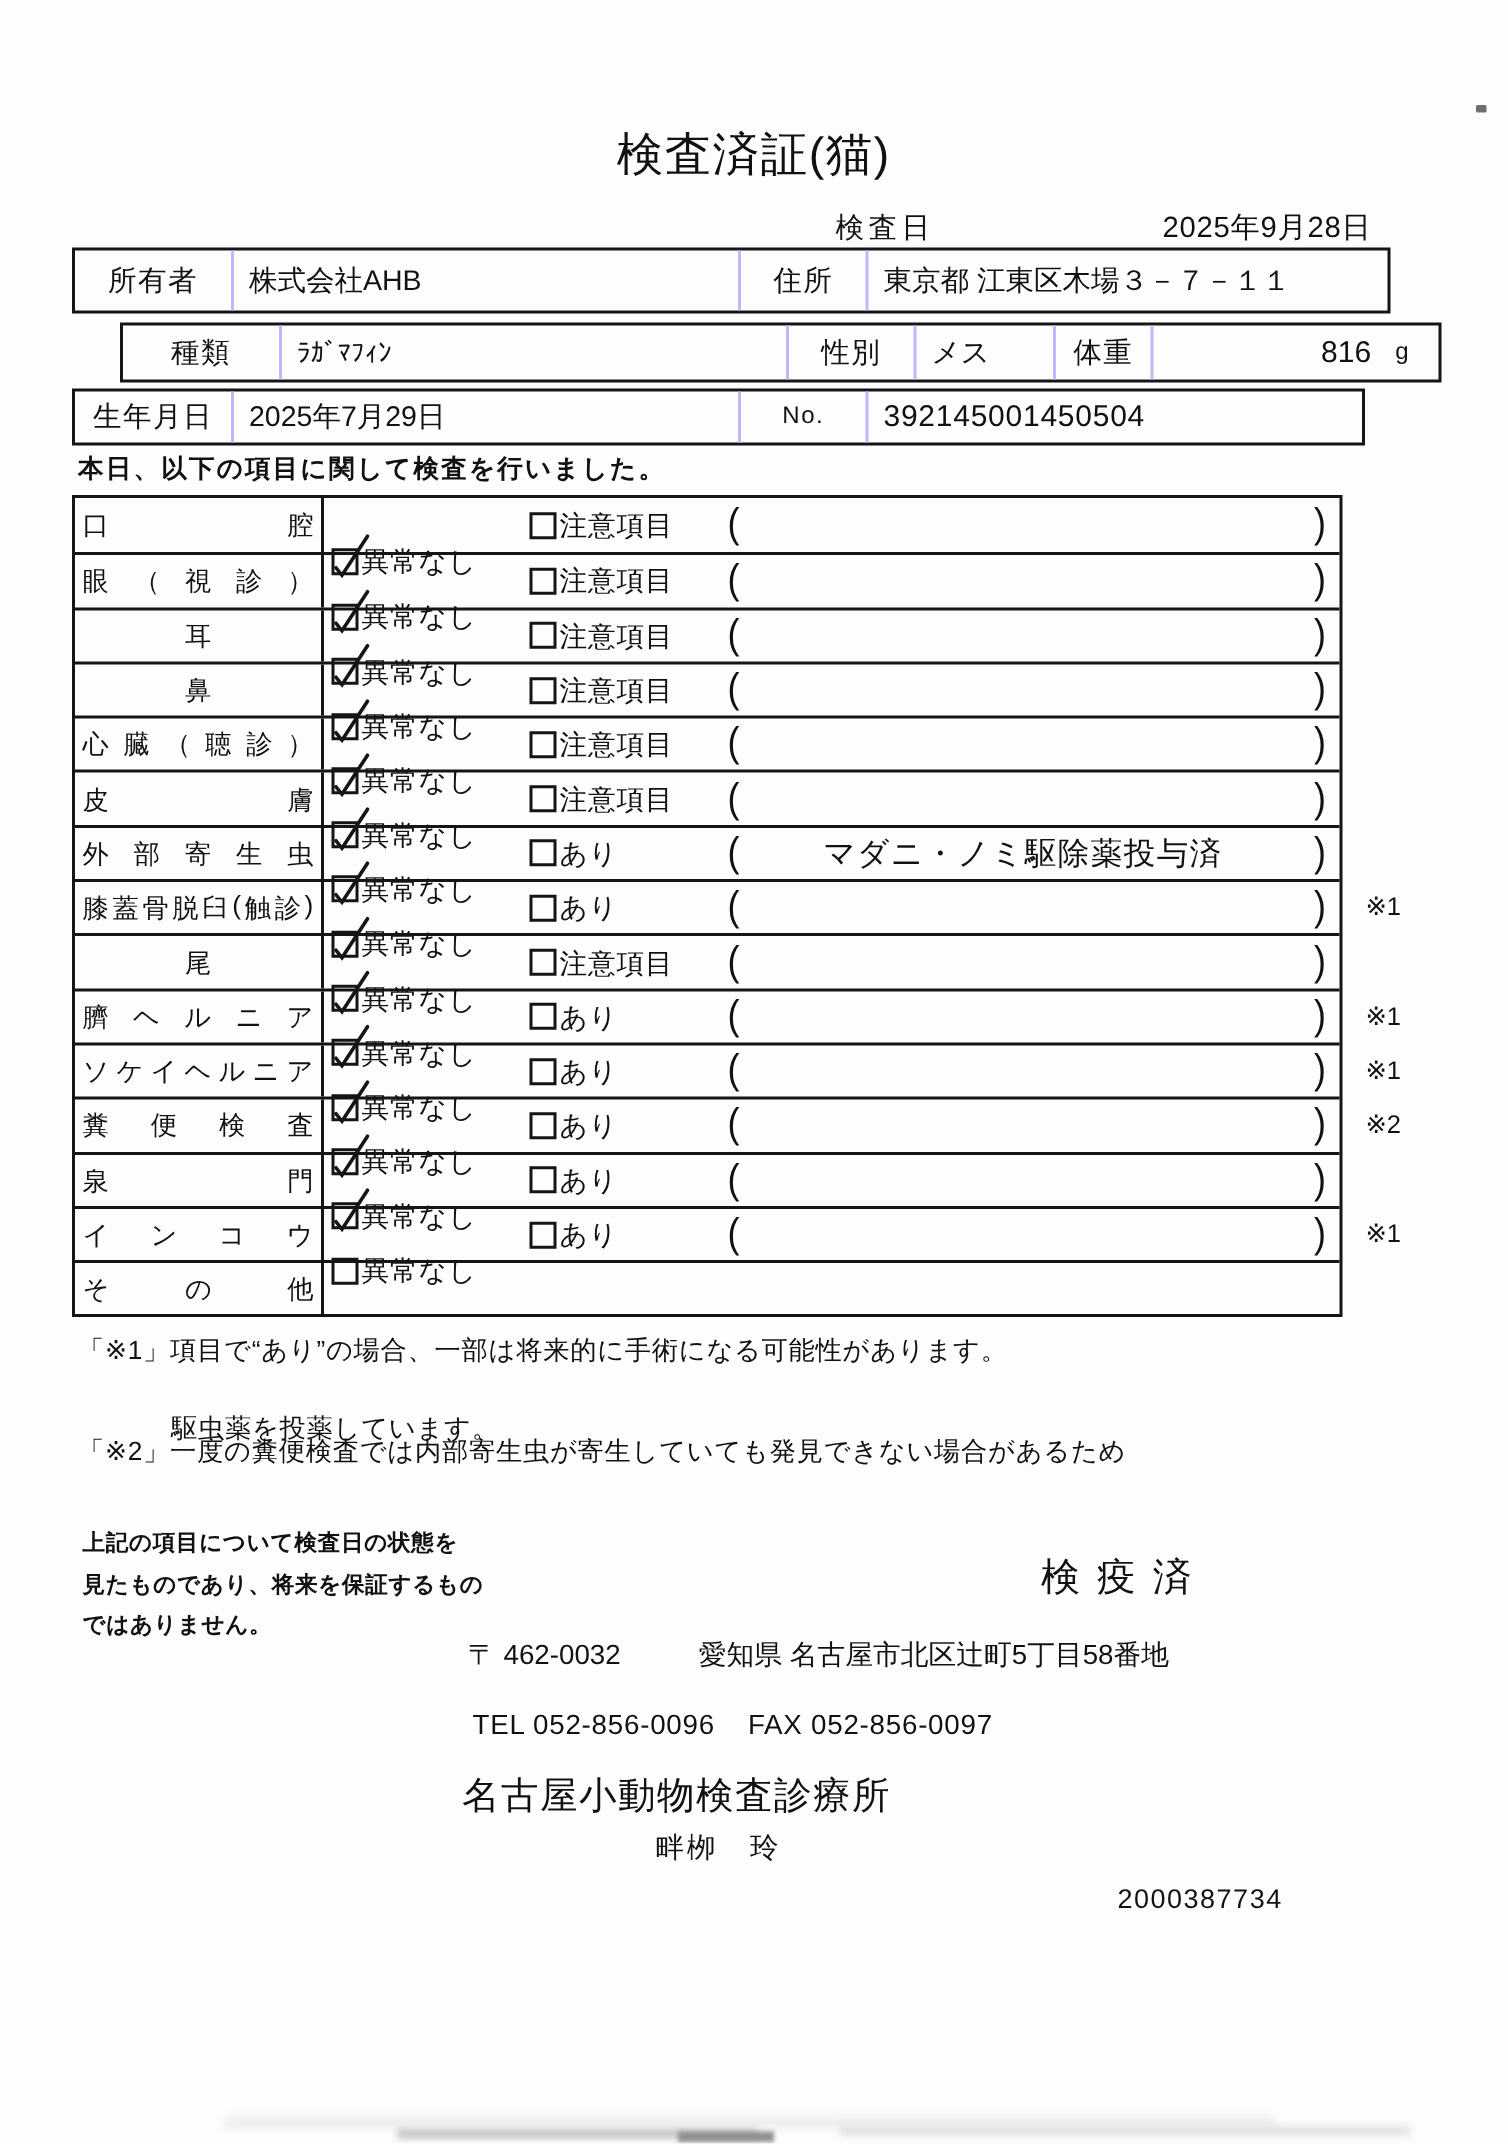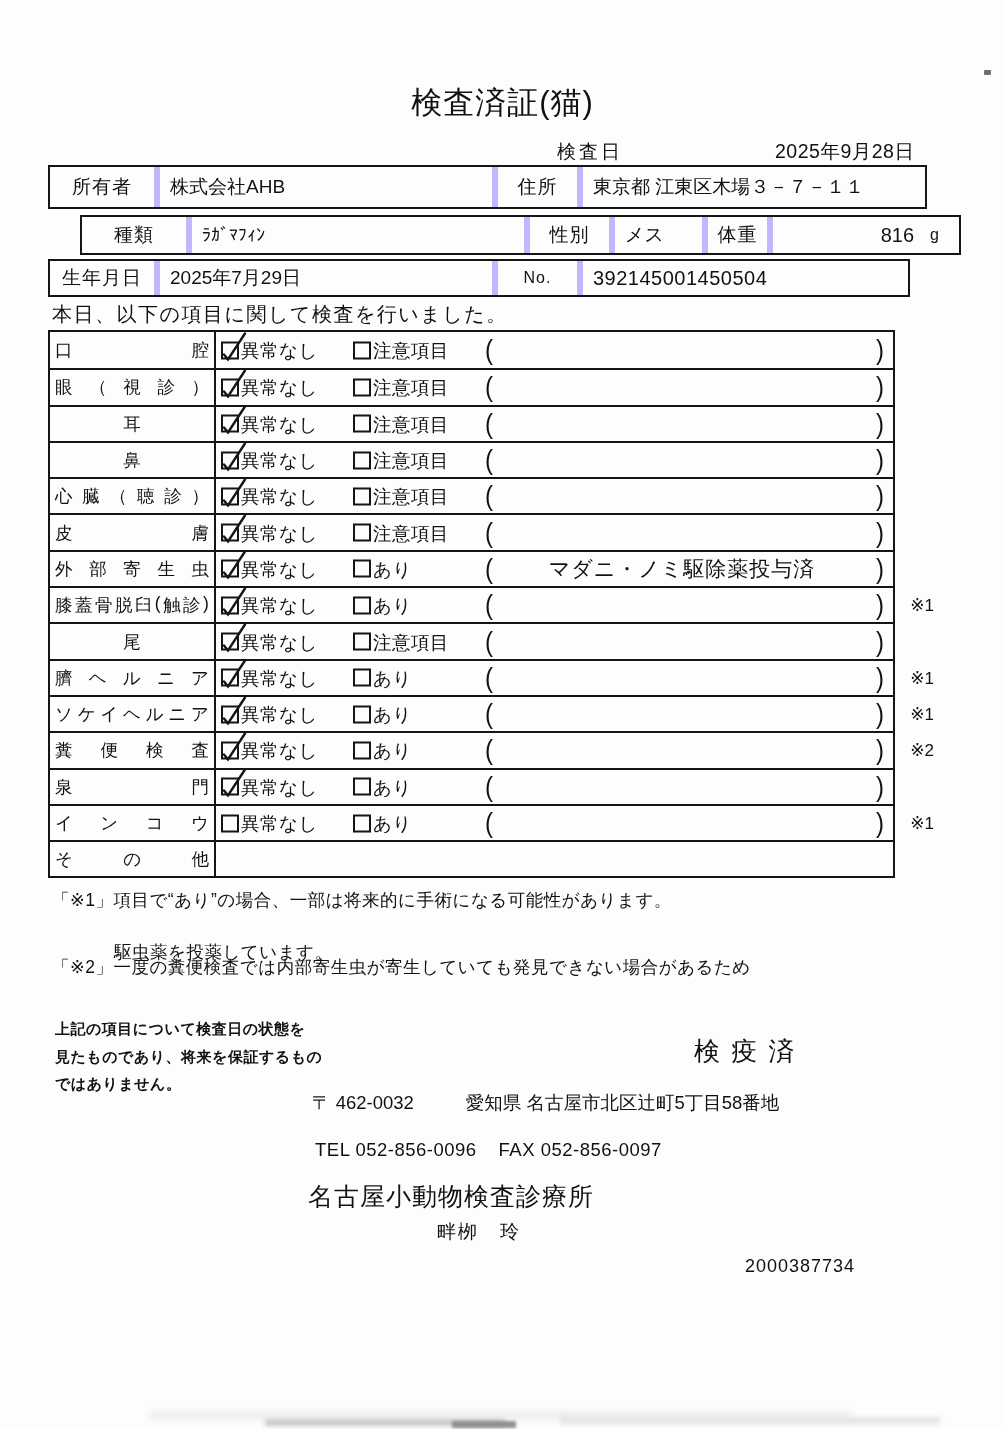--- a/index.html
+++ b/index.html
@@ -8,44 +8,44 @@
     background:#fdfdfd;color:#111;
     font-family:"Liberation Sans","DejaVu Sans",sans-serif;
   }
   .abs{position:absolute;}
   
   .title{top:82px;left:0;right:0;text-align:center;font-size:31px;font-weight:500;letter-spacing:1px;}
   .insp-date-label{left:557px;top:139px;font-size:19px;letter-spacing:3px;}
   .insp-date-value{left:775px;top:138px;font-size:19.5px;letter-spacing:0.5px;}
   
   .btable{position:absolute;display:flex;border:2px solid #151515;background:#fdfdfd;box-sizing:border-box;}
-  .cell{border-left:6px solid #c4b5fd;display:flex;align-items:center;box-sizing:border-box;font-size:19px;}
+  .cell{border-left:2px solid #c4b5fd;display:flex;align-items:center;box-sizing:border-box;font-size:19px;}
   .cell:first-child{border-left:none;}
   .cell.lab{justify-content:center;letter-spacing:1px;}
   .cell.val{padding-left:10px;}
   .t-owner{left:48px;top:165px;height:44px;}
   .t-pet{left:48px;top:215px;height:40px;margin-left:32px;}
   .t-birth{left:48px;top:259px;height:38px;}
   .w104{width:104px;} .w338{width:338px;} .w85{width:85px;} .w348{width:348px;}
   .w93{width:93px;} .w65{width:65px;} .w192{width:192px;} .w331{width:331px;}
   .breed-val{font-size:18px;}
   .weight-val{justify-content:flex-end;padding-right:20px;font-size:20px;}
   .weight-unit{font-size:16px;margin-left:16px;}
   .no-lab{font-size:16px;letter-spacing:0;}
   .no-val{font-size:20px;letter-spacing:0.5px;}
   
-  .intro{left:52px;top:301px;font-size:20px;letter-spacing:1.5px;}
+  .intro{left:52px;top:301px;font-size:17px;letter-spacing:1.5px;font-weight:bold;}
   .exam-table{position:absolute;left:48px;top:330px;width:843px;border:2px solid #151515;box-sizing:content-box;background:#fdfdfd;}
   .exam-row{display:flex;height:36.3px;box-sizing:border-box;border-top:2px solid #151515;position:relative;}
   .exam-row:first-child{border-top:none;}
   .label-cell{width:166px;border-right:2px solid #151515;box-sizing:border-box;display:flex;align-items:center;}
   .label-text{display:flex;justify-content:space-between;width:100%;padding:0 5px;font-size:17.5px;box-sizing:border-box;}
   .row-content{flex:1;position:relative;}
   .cb{position:absolute;top:50%;transform:translateY(-50%);display:flex;align-items:center;}
-  .cb1{left:5px;} .cb2{left:137px;}
+  .cb1{left:5px;margin-top:24px;} .cb2{left:137px;}
   .cb-box{width:14px;height:14px;border:2px solid #151515;position:relative;flex:0 0 auto;}
   .tick{position:absolute;left:-4px;top:-13px;width:30px;height:32px;display:none;overflow:visible;}
   .cb.checked .tick{display:block;}
   .tick polyline{fill:none;stroke:#151515;stroke-width:2.4;stroke-linecap:round;}
   .cb-label{font-size:18.5px;margin-left:2px;letter-spacing:0.5px;white-space:nowrap;}
   .p-open,.p-close{position:absolute;top:50%;transform:translateY(-50%) scaleY(1.15);font-size:24px;font-weight:300;}
   .p-open{left:269px;} .p-close{right:9px;}
   .paren-text{position:absolute;left:285px;right:30px;top:50%;transform:translateY(-50%);text-align:center;font-size:21px;font-weight:500;letter-spacing:1px;white-space:nowrap;}
   .row-note{position:absolute;right:-41px;top:50%;transform:translateY(-50%);font-size:17px;white-space:nowrap;}
   

